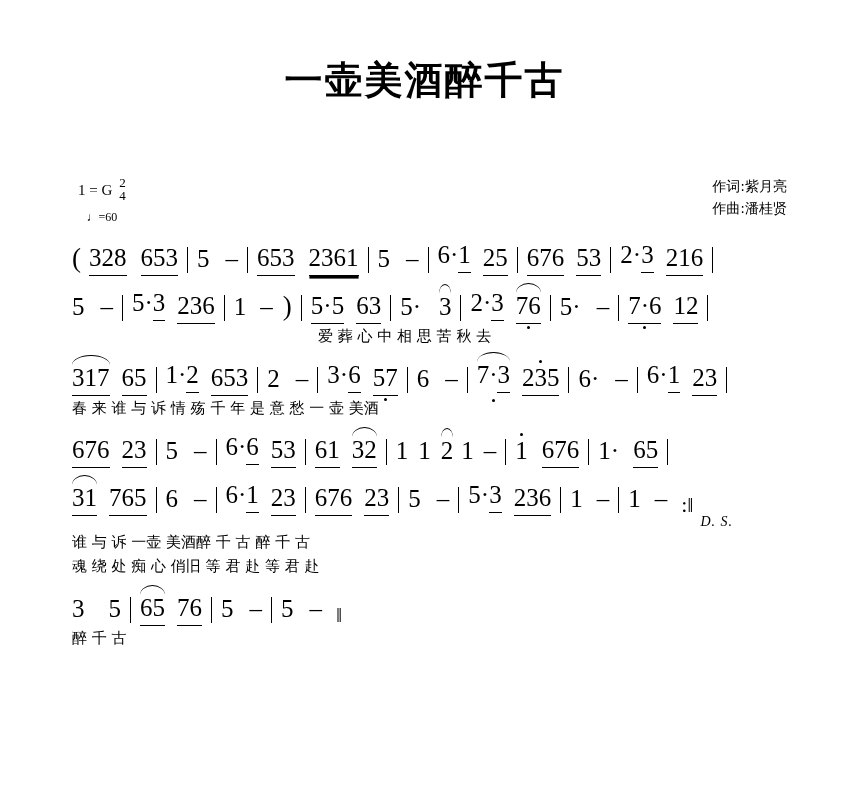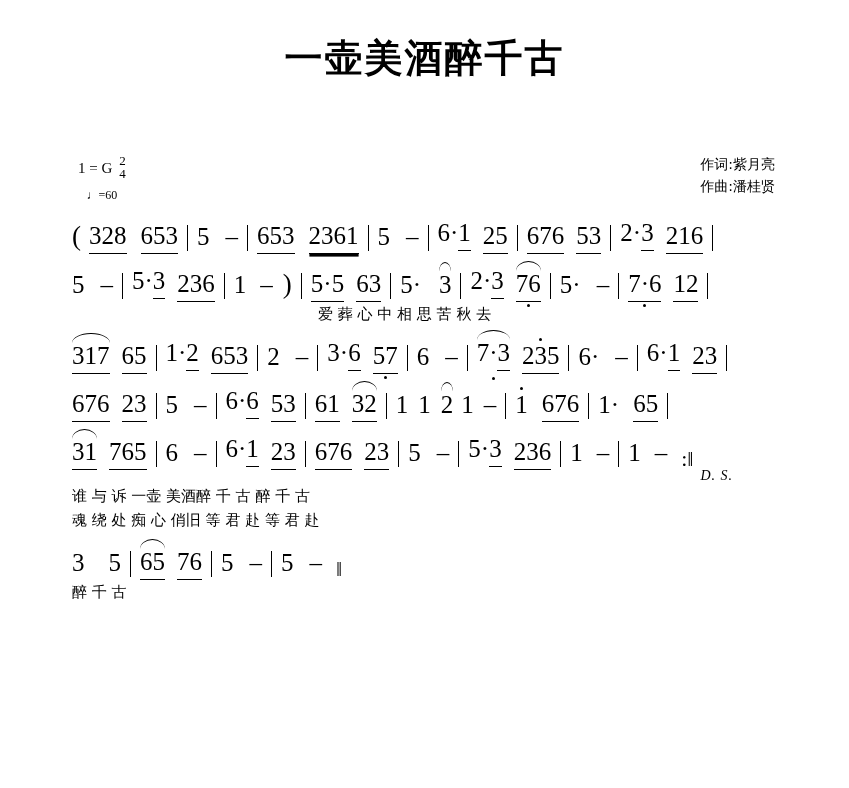--- a/index.html
+++ b/index.html
@@ -19,21 +19,21 @@
     position: relative;
     width: 849px;
     height: 788px;
   }
   .title {
     text-align: center;
     font-family: "DejaVu Sans", sans-serif;
     font-weight: bold;
     font-size: 38px;
     letter-spacing: 2px;
-    margin-top: 33px;
+    margin-top: 55px;
   }
   .meta-left {
     position: absolute;
     left: 78px;
     top: 122px;
     font-size: 15px;
     font-family: "Liberation Serif", serif;
     text-align: center;
   }
   .keysig {
@@ -53,21 +53,21 @@
   }
   .frac .num { display:block; }
   .frac .den { display:block; }
   .tempo {
     margin-top: 7px;
     font-size: 12px;
     white-space: nowrap;
   }
   .meta-right {
     position: absolute;
-    right: 74px;
+    right: 62px;
     top: 120px;
     font-size: 14px;
     font-family: "DejaVu Sans", sans-serif;
     line-height: 1.6;
     text-align: left;
   }
 
   .systems {
     position: absolute;
     left: 0;
@@ -293,20 +293,23 @@
         <span class="bar"></span>
         <span class="grp">6·</span>
         <span class="spacer" style="width:16px"></span>
         <span class="grp">–</span>
         <span class="bar"></span>
         <span class="grp">6·<span class="grp b1">1</span></span>
         <span class="spacer" style="width:12px"></span>
         <span class="grp b1">23</span>
         <span class="bar"></span>
       </div>
+      <div class="lyric-row">
+        <span class="lyric">春 来 谁 与 诉  情 殇 千 年 是 意 愁  一 壶 美酒</span>
+      </div>
     </div>
 
     <div class="system">
       <div class="notes-row">
         <span class="grp b1">676</span>
         <span class="spacer" style="width:12px"></span>
         <span class="grp b1">23</span>
         <span class="bar"></span>
         <span class="grp">5</span>
         <span class="spacer" style="width:16px"></span>

